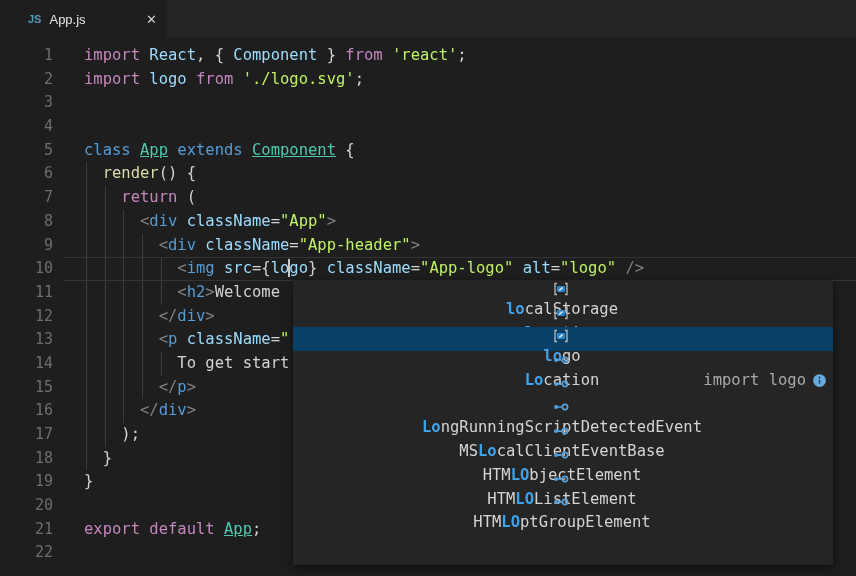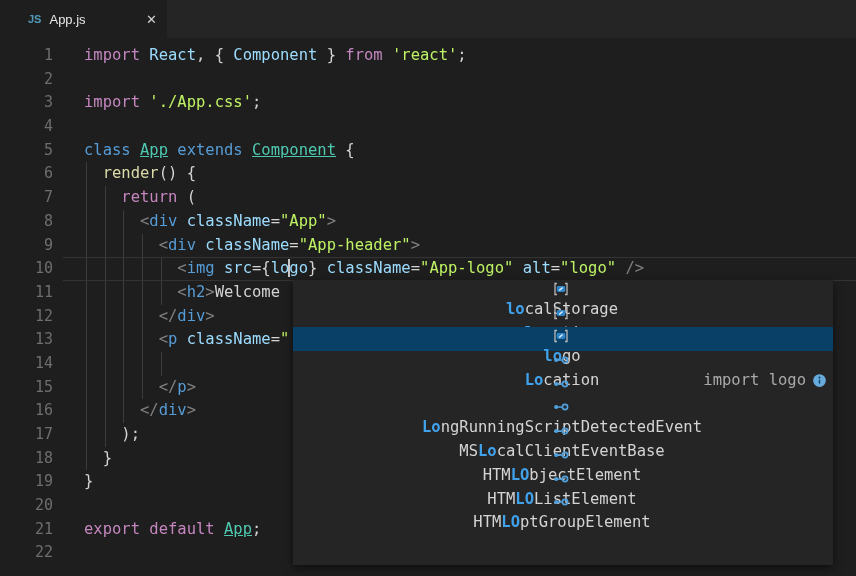--- a/index.html
+++ b/index.html
@@ -73,33 +73,33 @@
   <div class="tab">
     <span class="ftype">JS</span>
     <span class="title">App.js</span>
     <span class="close">✕</span>
   </div>
 </div>
 
 <div class="editor">
   <div id="code-area">
       <div class="line"><span class="ln">1</span><span class="codeline"><span class="tk-kw">import</span><span class="tk-pun"> </span><span class="tk-var">React</span><span class="tk-pun">, { </span><span class="tk-var">Component</span><span class="tk-pun"> } </span><span class="tk-kw">from</span><span class="tk-pun"> </span><span class="tk-str">'react'</span><span class="tk-pun">;</span></span></div>
-      <div class="line"><span class="ln">2</span></div>
-      <div class="line"><span class="ln">3</span><span class="codeline"><span class="tk-kw">import</span><span class="tk-pun"> </span><span class="tk-str">'./App.css'</span><span class="tk-pun">;</span></span></div>
+      <div class="line"><span class="ln">2</span><span class="codeline"><span class="tk-kw">import</span><span class="tk-pun"> </span><span class="tk-var">logo</span><span class="tk-pun"> </span><span class="tk-kw">from</span><span class="tk-pun"> </span><span class="tk-str">'./logo.svg'</span><span class="tk-pun">;</span></span></div>
+      <div class="line"><span class="ln">3</span></div>
       <div class="line"><span class="ln">4</span><span class="codeline"></span></div>
       <div class="line"><span class="ln">5</span><span class="codeline"><span class="tk-kwb">class</span><span class="tk-pun"> </span><span class="tk-cls">App</span><span class="tk-pun"> </span><span class="tk-kwb">extends</span><span class="tk-pun"> </span><span class="tk-cls">Component</span><span class="tk-pun"> {</span></span></div>
       <div class="line"><i class="guide" style="left: 86px;"></i><span class="ln">6</span><span class="codeline"><span class="tk-pun">  </span><span class="tk-fn">render</span><span class="tk-pun">() {</span></span></div>
       <div class="line"><i class="guide" style="left: 86px;"></i><i class="guide" style="left: 104.66px;"></i><span class="ln">7</span><span class="codeline"><span class="tk-pun">    </span><span class="tk-kw">return</span><span class="tk-pun"> (</span></span></div>
       <div class="line"><i class="guide" style="left: 86px;"></i><i class="guide" style="left: 104.66px;"></i><i class="guide" style="left: 123.32px;"></i><span class="ln">8</span><span class="codeline"><span class="tk-pun">      </span><span class="tk-tagp">&lt;</span><span class="tk-tag">div</span><span class="tk-pun"> </span><span class="tk-attr">className</span><span class="tk-pun">=</span><span class="tk-str">"App"</span><span class="tk-tagp">&gt;</span></span></div>
       <div class="line"><i class="guide" style="left: 86px;"></i><i class="guide" style="left: 104.66px;"></i><i class="guide" style="left: 123.32px;"></i><i class="guide" style="left: 141.98px;"></i><span class="ln">9</span><span class="codeline"><span class="tk-pun">        </span><span class="tk-tagp">&lt;</span><span class="tk-tag">div</span><span class="tk-pun"> </span><span class="tk-attr">className</span><span class="tk-pun">=</span><span class="tk-str">"App-header"</span><span class="tk-tagp">&gt;</span></span></div>
       <div class="line"><i class="guide" style="left: 86px;"></i><i class="guide" style="left: 104.66px;"></i><i class="guide" style="left: 123.32px;"></i><i class="guide" style="left: 141.98px;"></i><i class="guide" style="left: 160.64px;"></i><i class="curline"></i><span class="ln">10</span><span class="codeline"><span class="tk-pun">          </span><span class="tk-tagp">&lt;</span><span class="tk-tag">img</span><span class="tk-pun"> </span><span class="tk-attr">src</span><span class="tk-pun">={</span><span class="tk-var">lo</span><span class="caret"></span><span class="tk-var">go</span><span class="tk-pun">} </span><span class="tk-attr">className</span><span class="tk-pun">=</span><span class="tk-str">"App-logo"</span><span class="tk-pun"> </span><span class="tk-attr">alt</span><span class="tk-pun">=</span><span class="tk-str">"logo"</span><span class="tk-tagp"> /&gt;</span></span></div>
       <div class="line"><i class="guide" style="left: 86px;"></i><i class="guide" style="left: 104.66px;"></i><i class="guide" style="left: 123.32px;"></i><i class="guide" style="left: 141.98px;"></i><i class="guide" style="left: 160.64px;"></i><span class="ln">11</span><span class="codeline"><span class="tk-pun">          </span><span class="tk-tagp">&lt;</span><span class="tk-tag">h2</span><span class="tk-tagp">&gt;</span><span class="tk-txt">Welcome </span></span></div>
       <div class="line"><i class="guide" style="left: 86px;"></i><i class="guide" style="left: 104.66px;"></i><i class="guide" style="left: 123.32px;"></i><i class="guide" style="left: 141.98px;"></i><span class="ln">12</span><span class="codeline"><span class="tk-pun">        </span><span class="tk-tagp">&lt;/</span><span class="tk-tag">div</span><span class="tk-tagp">&gt;</span></span></div>
       <div class="line"><i class="guide" style="left: 86px;"></i><i class="guide" style="left: 104.66px;"></i><i class="guide" style="left: 123.32px;"></i><i class="guide" style="left: 141.98px;"></i><span class="ln">13</span><span class="codeline"><span class="tk-pun">        </span><span class="tk-tagp">&lt;</span><span class="tk-tag">p</span><span class="tk-pun"> </span><span class="tk-attr">className</span><span class="tk-pun">=</span><span class="tk-str">"</span></span></div>
-      <div class="line"><i class="guide" style="left: 86px;"></i><i class="guide" style="left: 104.66px;"></i><i class="guide" style="left: 123.32px;"></i><i class="guide" style="left: 141.98px;"></i><i class="guide" style="left: 160.64px;"></i><span class="ln">14</span></div>
+      <div class="line"><i class="guide" style="left: 86px;"></i><i class="guide" style="left: 104.66px;"></i><i class="guide" style="left: 123.32px;"></i><i class="guide" style="left: 141.98px;"></i><i class="guide" style="left: 160.64px;"></i><span class="ln">14</span><span class="codeline"><span class="tk-pun">          </span><span class="tk-txt">To get start</span></span></div>
       <div class="line"><i class="guide" style="left: 86px;"></i><i class="guide" style="left: 104.66px;"></i><i class="guide" style="left: 123.32px;"></i><i class="guide" style="left: 141.98px;"></i><span class="ln">15</span><span class="codeline"><span class="tk-pun">        </span><span class="tk-tagp">&lt;/</span><span class="tk-tag">p</span><span class="tk-tagp">&gt;</span></span></div>
       <div class="line"><i class="guide" style="left: 86px;"></i><i class="guide" style="left: 104.66px;"></i><i class="guide" style="left: 123.32px;"></i><span class="ln">16</span><span class="codeline"><span class="tk-pun">      </span><span class="tk-tagp">&lt;/</span><span class="tk-tag">div</span><span class="tk-tagp">&gt;</span></span></div>
       <div class="line"><i class="guide" style="left: 86px;"></i><i class="guide" style="left: 104.66px;"></i><span class="ln">17</span><span class="codeline"><span class="tk-pun">    </span><span class="tk-pun">);</span></span></div>
       <div class="line"><i class="guide" style="left: 86px;"></i><span class="ln">18</span><span class="codeline"><span class="tk-pun">  }</span></span></div>
       <div class="line"><span class="ln">19</span><span class="codeline"><span class="tk-pun">}</span></span></div>
       <div class="line"><span class="ln">20</span><span class="codeline"></span></div>
       <div class="line"><span class="ln">21</span><span class="codeline"><span class="tk-kw">export</span><span class="tk-pun"> </span><span class="tk-kw">default</span><span class="tk-pun"> </span><span class="tk-cls">App</span><span class="tk-pun">;</span></span></div>
       <div class="line"><span class="ln">22</span><span class="codeline"></span></div>
     </div>
 </div>

